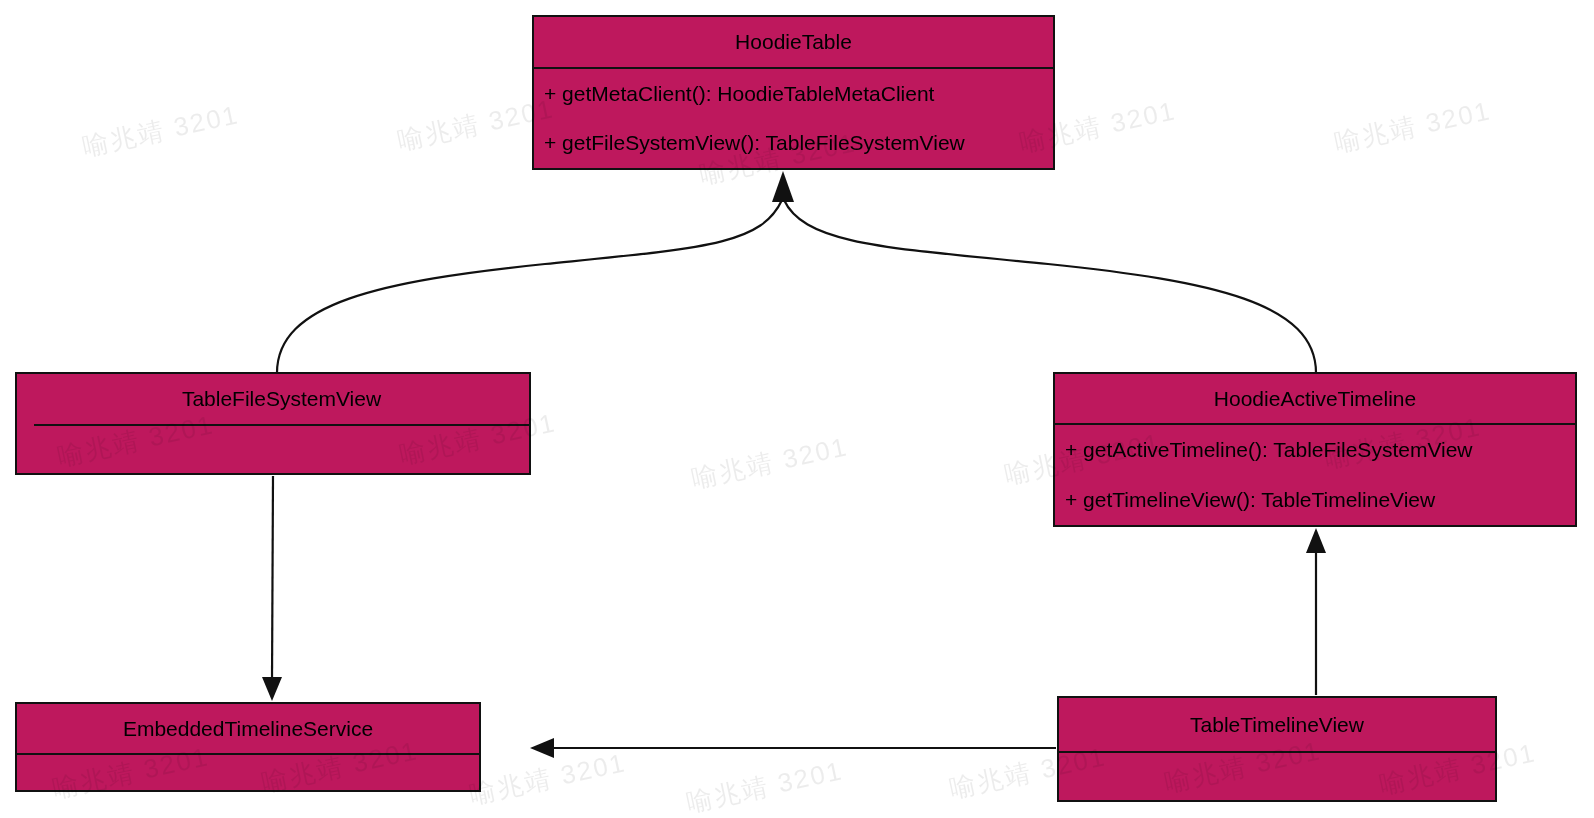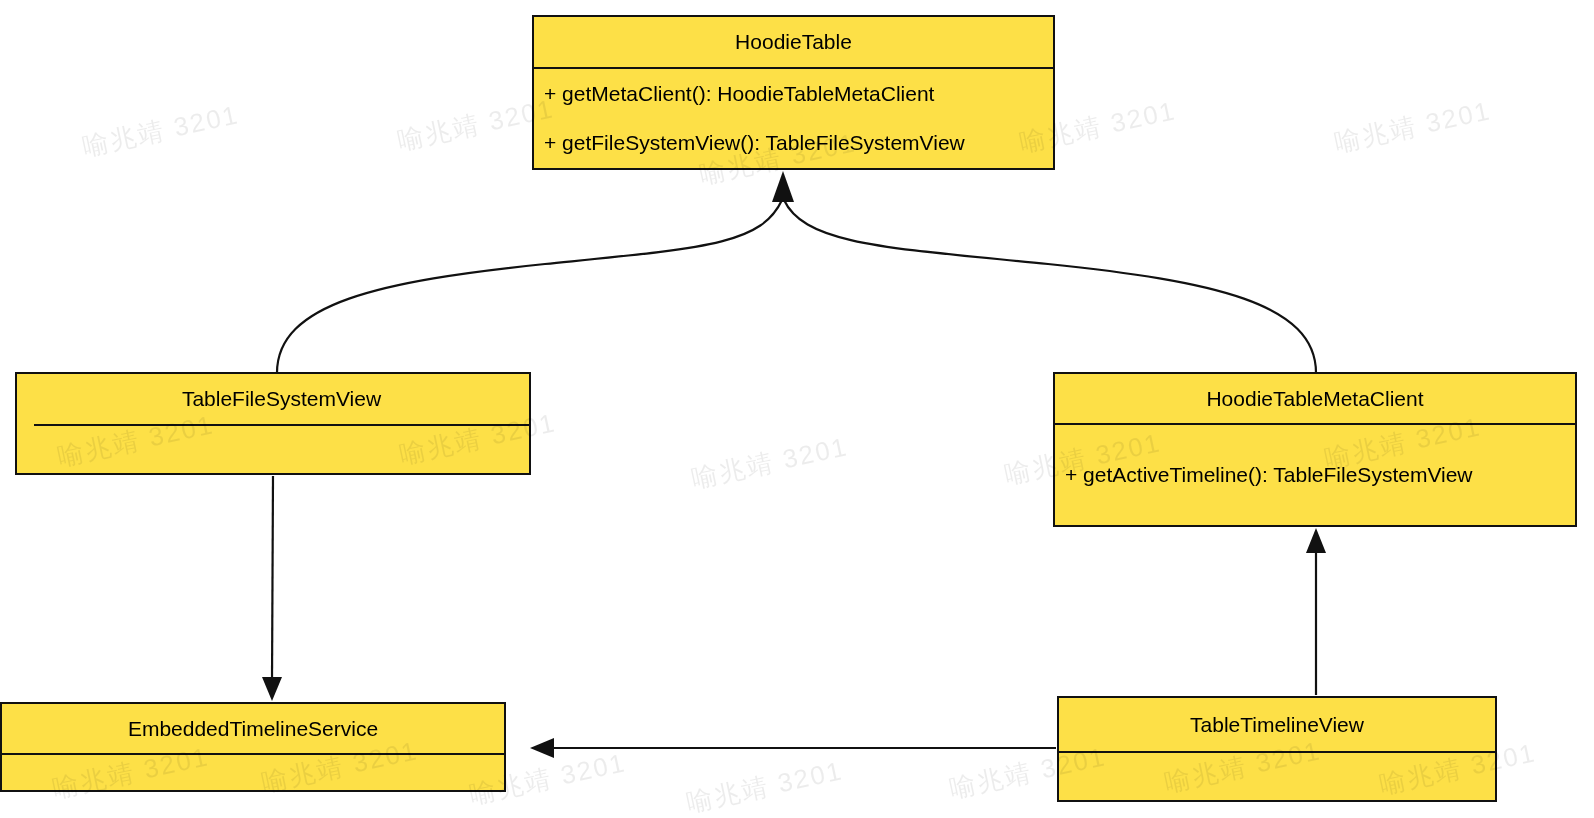--- a/index.html
+++ b/index.html
@@ -1,21 +1,21 @@
 <!DOCTYPE html>
 <html><head>
 <meta charset="utf-8">
 <style>
   html,body { margin:0; padding:0; background:#ffffff; }
   .stage {
     position:relative; width:1594px; height:818px; background:#ffffff;
     overflow:hidden; font-family:"Liberation Sans", sans-serif; color:#000;
   }
   .uml-class {
-    position:absolute; background:#fde047; border:2px solid #111111;
+    position:absolute; background:#be185d; border:2px solid #111111;
     box-sizing:border-box; display:flex; flex-direction:column; z-index:2;
   }
   .uml-title {
     flex:none; border-bottom:2px solid #111111; box-sizing:content-box;
     display:flex; align-items:center; justify-content:center;
     font-size:21px; white-space:nowrap;
   }
   .uml-body {
     flex:1; display:flex; flex-direction:column; justify-content:space-around;
     padding:0 10px; font-size:21px;
@@ -40,27 +40,28 @@
       <div class="uml-method">+ getFileSystemView(): TableFileSystemView</div>
     </div>
   </div>
 
   <div class="uml-class" style="left:15px; top:372px; width:516px; height:103px;padding-left:17px;">
     <div class="uml-title" style="height:50px">TableFileSystemView</div>
     <div class="uml-body"></div>
   </div>
 
   <div class="uml-class" style="left:1053px; top:372px; width:524px; height:155px;">
-    <div class="uml-title" style="height:49px">HoodieTableMetaClient</div>
+    <div class="uml-title" style="height:49px">HoodieActiveTimeline</div>
     <div class="uml-body">
       <div class="uml-method">+ getActiveTimeline(): TableFileSystemView</div>
+      <div class="uml-method">+ getTimelineView(): TableTimelineView</div>
     </div>
   </div>
 
-  <div class="uml-class" style="left:0; top:702px; width:506px; height:90px;">
+  <div class="uml-class" style="left:15px; top:702px; width:466px; height:90px;">
     <div class="uml-title" style="height:49px">EmbeddedTimelineService</div>
     <div class="uml-body"></div>
   </div>
 
   <div class="uml-class" style="left:1057px; top:696px; width:440px; height:106px;">
     <div class="uml-title" style="height:53px">TableTimelineView</div>
     <div class="uml-body"></div>
   </div>
 
   <svg class="connectors" width="1594" height="818" viewBox="0 0 1594 818">

